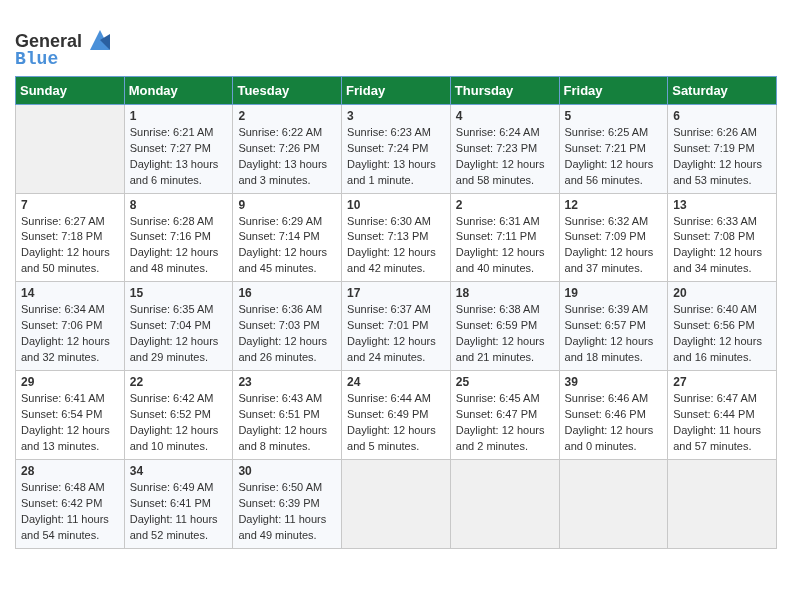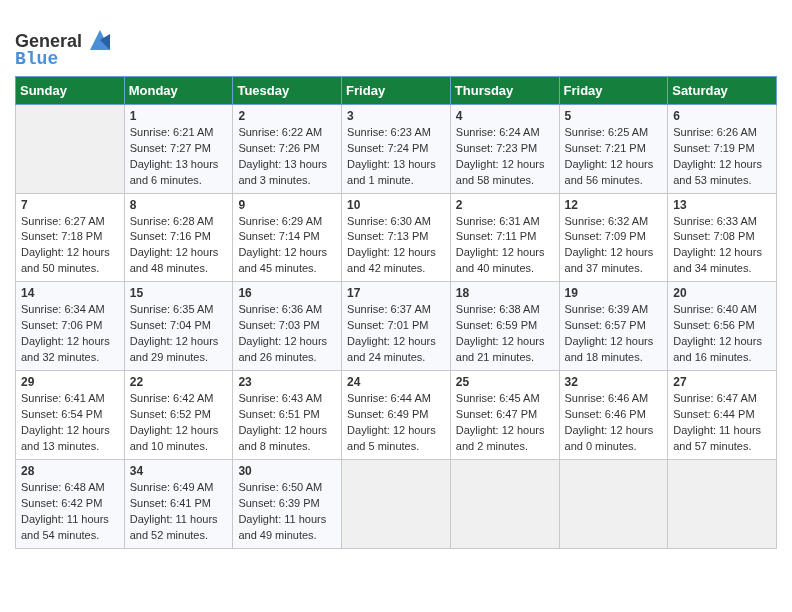--- a/index.html
+++ b/index.html
@@ -223,21 +223,21 @@
         </td>
         <td>
           <span class="day-num">24</span>
           <div class="cell-info">Sunrise: 6:44 AM<br>Sunset: 6:49 PM<br>Daylight: 12 hours<br>and 5 minutes.</div>
         </td>
         <td>
           <span class="day-num">25</span>
           <div class="cell-info">Sunrise: 6:45 AM<br>Sunset: 6:47 PM<br>Daylight: 12 hours<br>and 2 minutes.</div>
         </td>
         <td>
-          <span class="day-num">32</span>
+          <span class="day-num">39</span>
           <div class="cell-info">Sunrise: 6:46 AM<br>Sunset: 6:46 PM<br>Daylight: 12 hours<br>and 0 minutes.</div>
         </td>
         <td>
           <span class="day-num">27</span>
           <div class="cell-info">Sunrise: 6:47 AM<br>Sunset: 6:44 PM<br>Daylight: 11 hours<br>and 57 minutes.</div>
         </td>
       </tr>
       <tr>
         <td>
           <span class="day-num">28</span>

